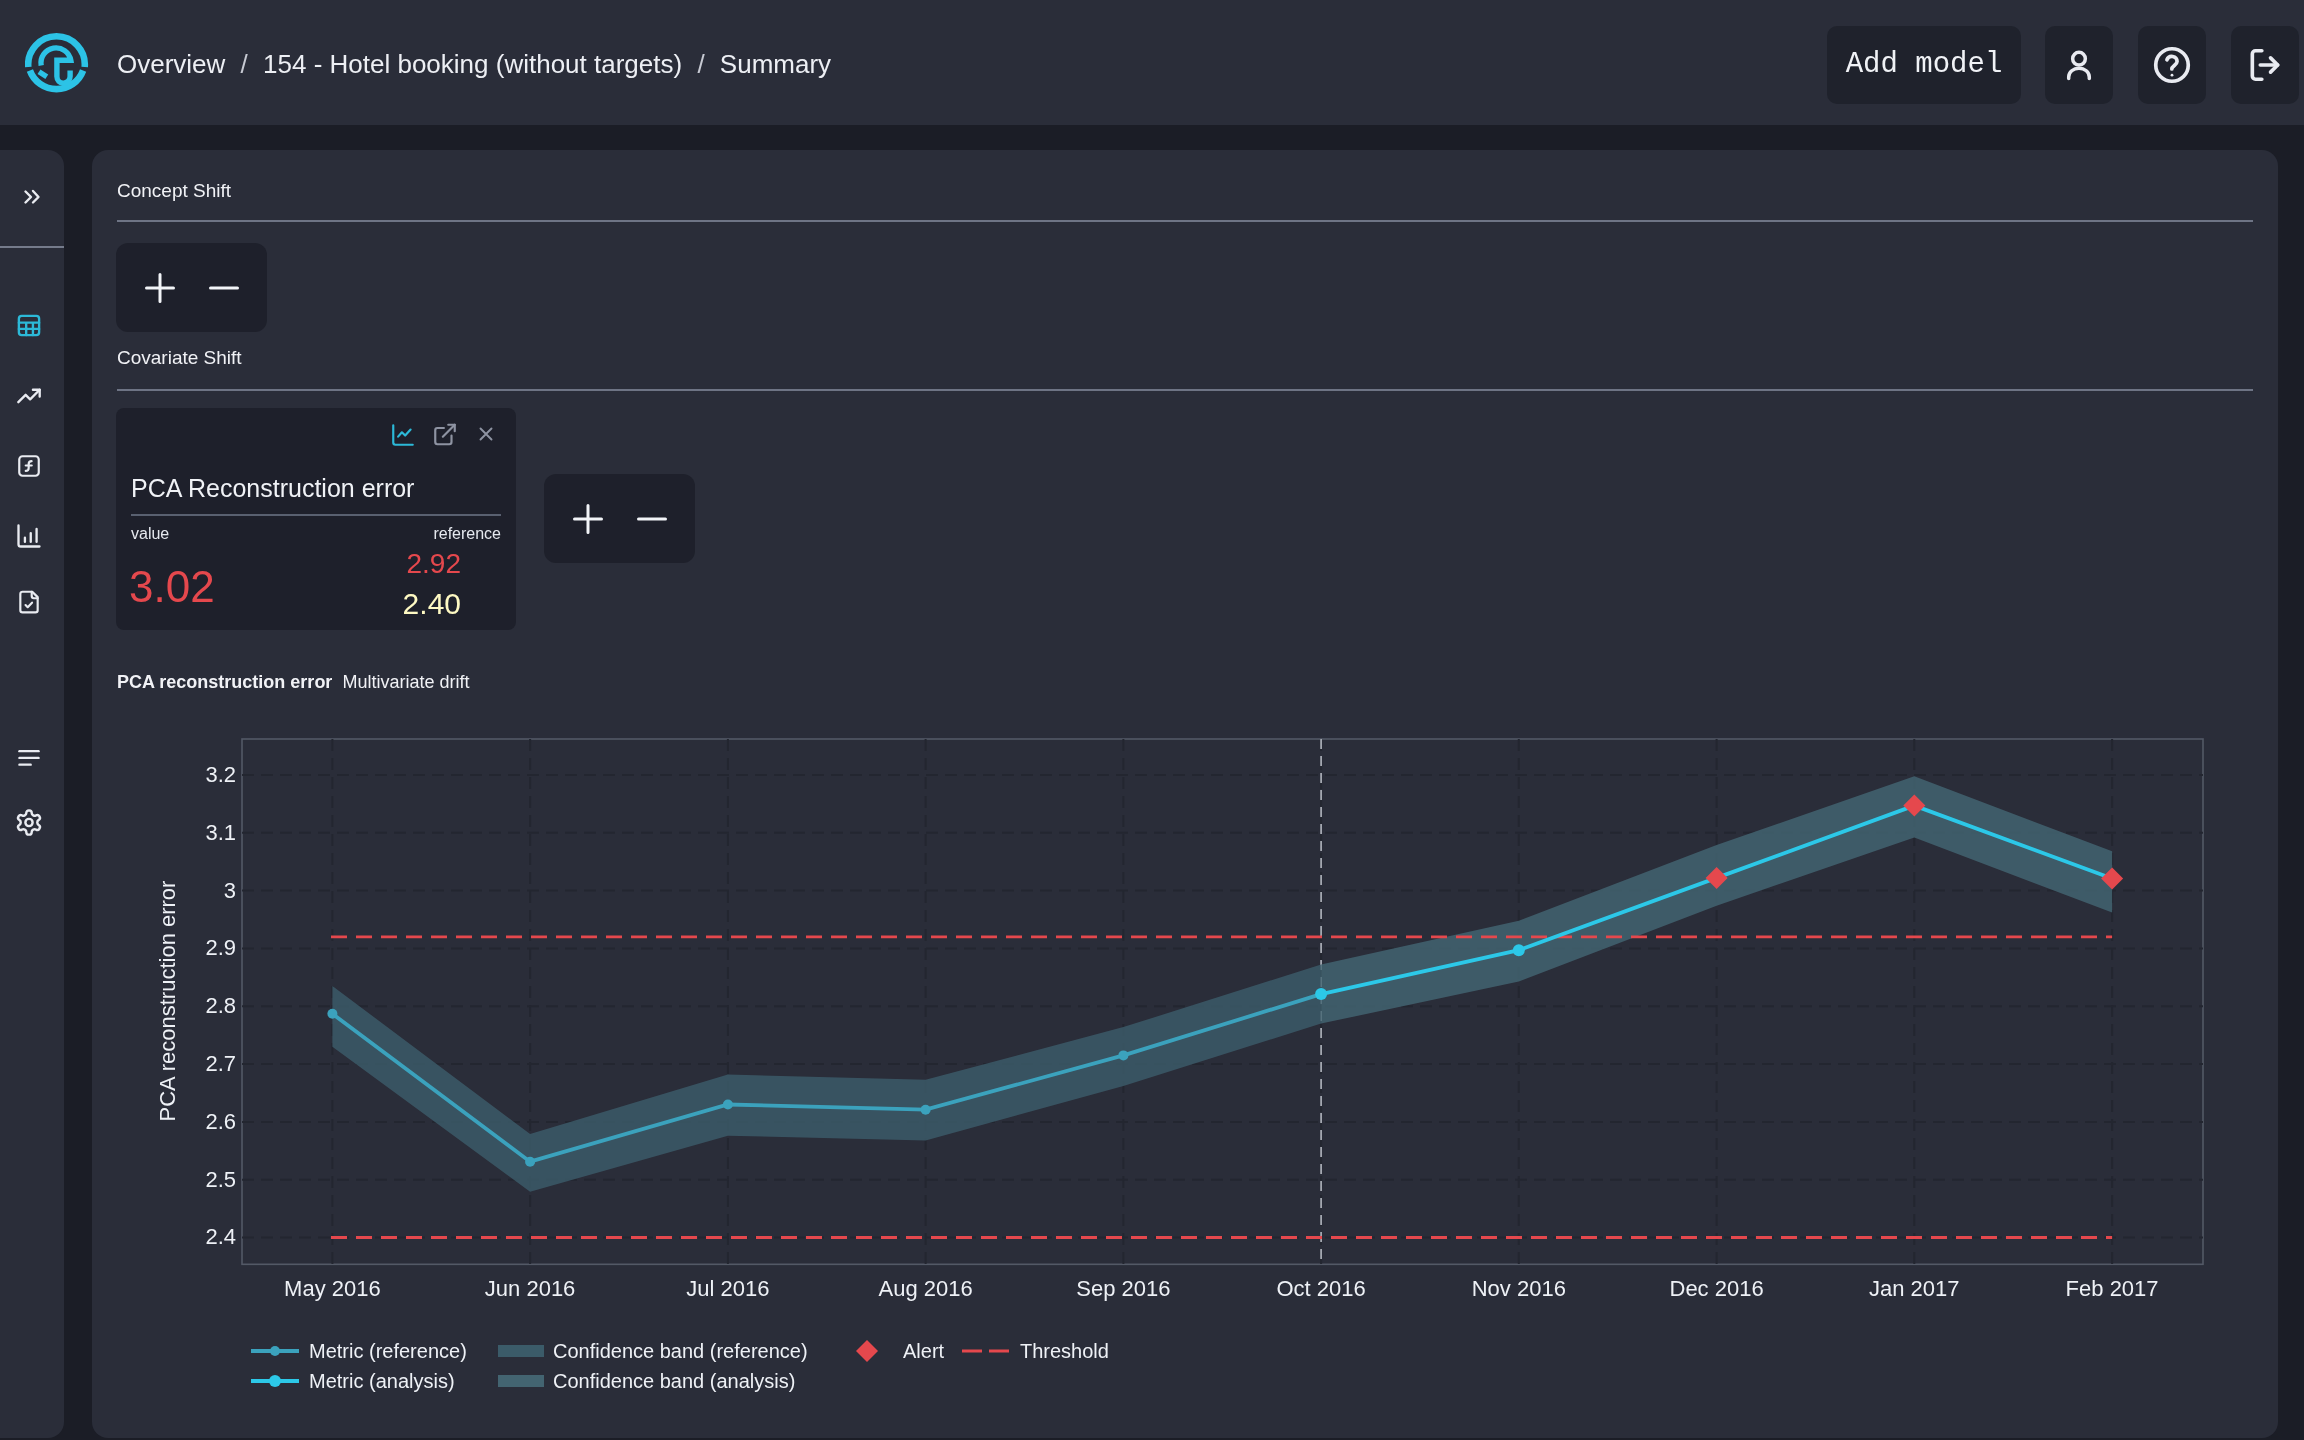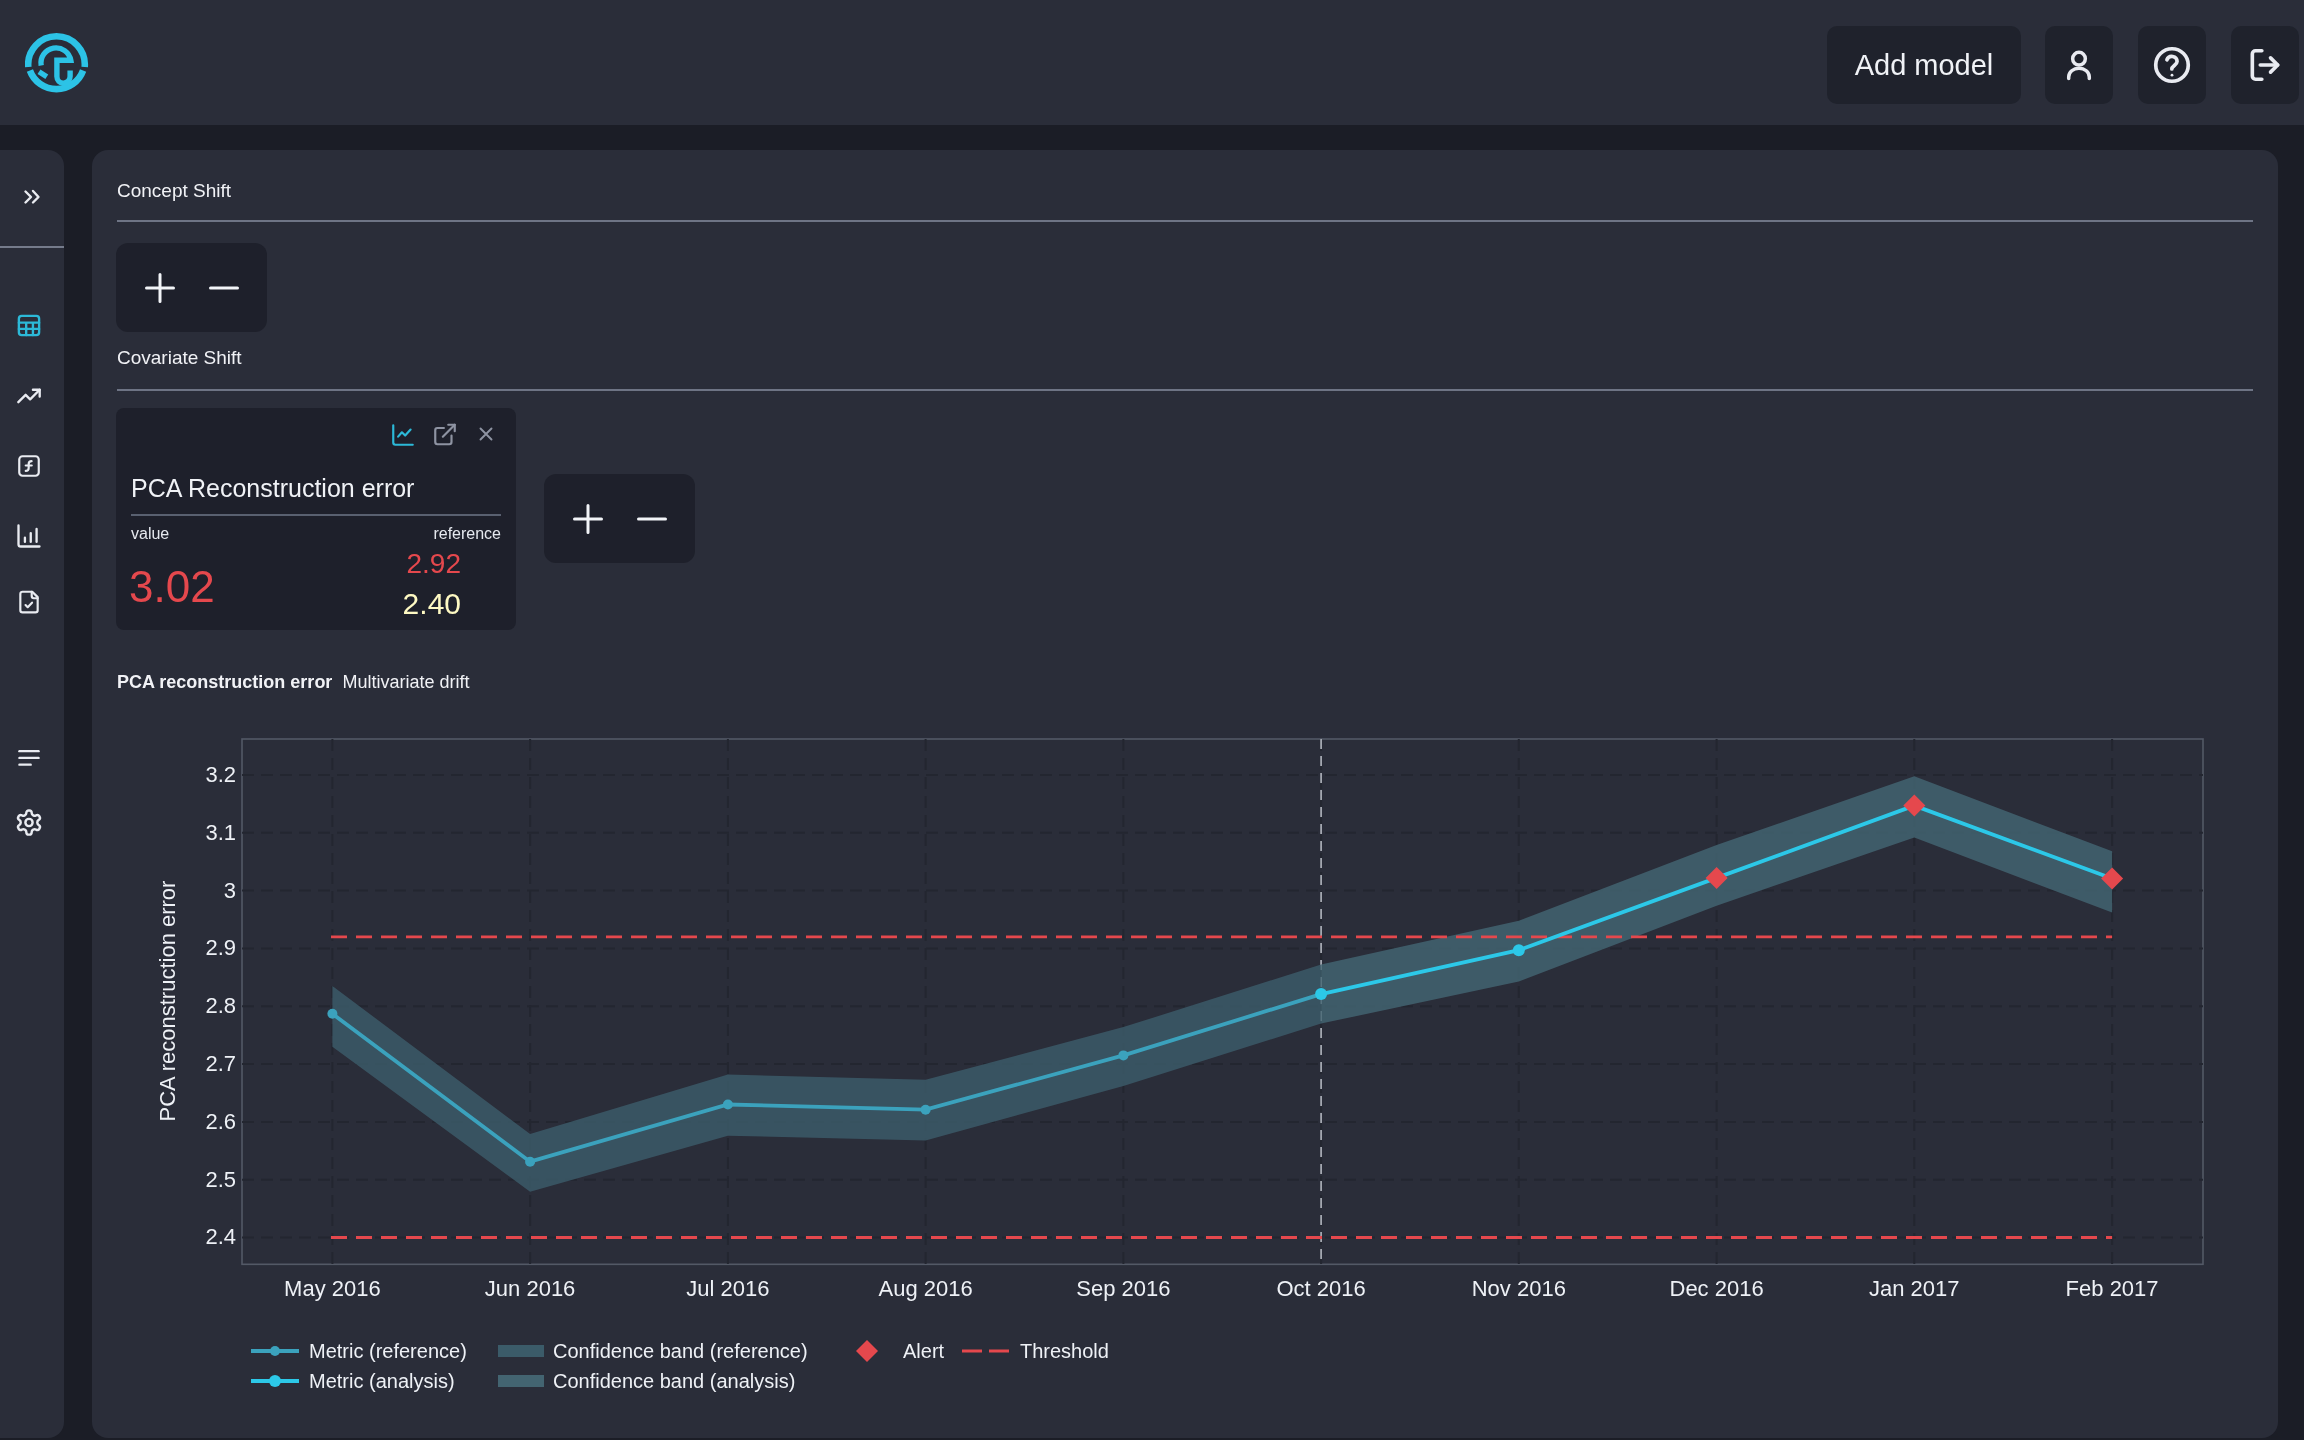--- a/index.html
+++ b/index.html
@@ -1,20 +1,20 @@
 <!DOCTYPE html>
 <html><head><meta charset="utf-8">
 <style>
 * { margin:0; padding:0; box-sizing:border-box; }
 html,body { width:2304px; height:1440px; overflow:hidden; }
 body { background:#1b1d26; font-family:"Liberation Sans",sans-serif; position:relative; }
 .topbar { position:absolute; left:0; top:0; width:2304px; height:125px; background:#2a2d39; }
 .crumb { position:absolute; left:117px; top:49px; font-size:26px; color:#edeff4; }
 .crumb .sep { color:#c7cad3; margin:0 8px; }
-.btn { position:absolute; background:#1f222c; border-radius:10px; color:#f0f2f6; }
+.btn { position:absolute; background:#1f222c; border-radius:10px; color:#f0f2f6;font-family:Liberation Mono, monospace; }
 .addmodel { left:1827px; top:26px; width:194px; height:78px; font-size:29px; text-align:center; line-height:78px; }
 .icbtn { top:26px; width:68px; height:78px; display:flex; align-items:center; justify-content:center; }
 .sidebar { position:absolute; left:0; top:150px; width:64px; height:1288px; background:#2a2d39; border-radius:0 16px 16px 0; }
 .sdiv { position:absolute; left:0; top:96px; width:64px; height:2px; background:#757b8b; }
 .sicon { position:absolute; left:29px; transform:translateX(-50%); }
 .panel { position:absolute; left:92px; top:150px; width:2186px; height:1288px; background:#2a2d39; border-radius:16px; }
 .h1 { position:absolute; left:25px; font-size:19px; color:#f1f2f6; }
 .hr { position:absolute; left:25px; right:25px; height:2px; background:#6e7485; }
 .pm { position:absolute; width:151px; height:89px; background:#1e202b; border-radius:12px; }
 .card { position:absolute; left:24px; top:258px; width:400px; height:222px; background:#1e202b; border-radius:8px; }
@@ -31,20 +31,21 @@
 <body>
 <div class="topbar">
   <svg style="position:absolute;left:25px;top:29px" width="65" height="65" viewBox="0 0 65 65">
     <g fill="none" stroke="#2cc3e6">
       <path d="M3.3 38 A28.3 28.3 0 1 1 59.7 38" stroke-width="6.6"></path>
       <path d="M58.1 41.5 A28.3 28.3 0 0 1 4.9 41.5" stroke-width="6.6"></path>
       <path d="M16.2 36.5 A15 15 0 1 1 45.8 31.3 L31.9 31.3 L31.9 47.6 A6.6 6.6 0 0 0 45.1 47.6 L45.1 41.5" stroke-width="5.4"></path>
       <path d="M14 42.8 L21.8 47.7" stroke-width="5.4"></path>
     </g>
   </svg>
+  <div class="crumb">Overview <span class="sep">/</span> 154 - Hotel booking (without targets) <span class="sep">/</span> Summary</div>
   <div class="btn addmodel">Add model</div>
   <div class="btn icbtn" style="left:2045px">
     <svg class="ic" width="38" height="38" viewBox="0 0 24 24" style="stroke-width:2.2">
         <circle cx="12" cy="8" r="4"></circle>
         <path d="M18.5 20.5 v-1 a6.5 5.5 0 0 0-13 0 v1"></path>
       </svg>
   </div>
   <div class="btn icbtn" style="left:2138px">
     <svg class="ic" width="42" height="42" viewBox="0 0 24 24" style="stroke-width:2.1">
         <circle cx="12" cy="12" r="9.3"></circle>

